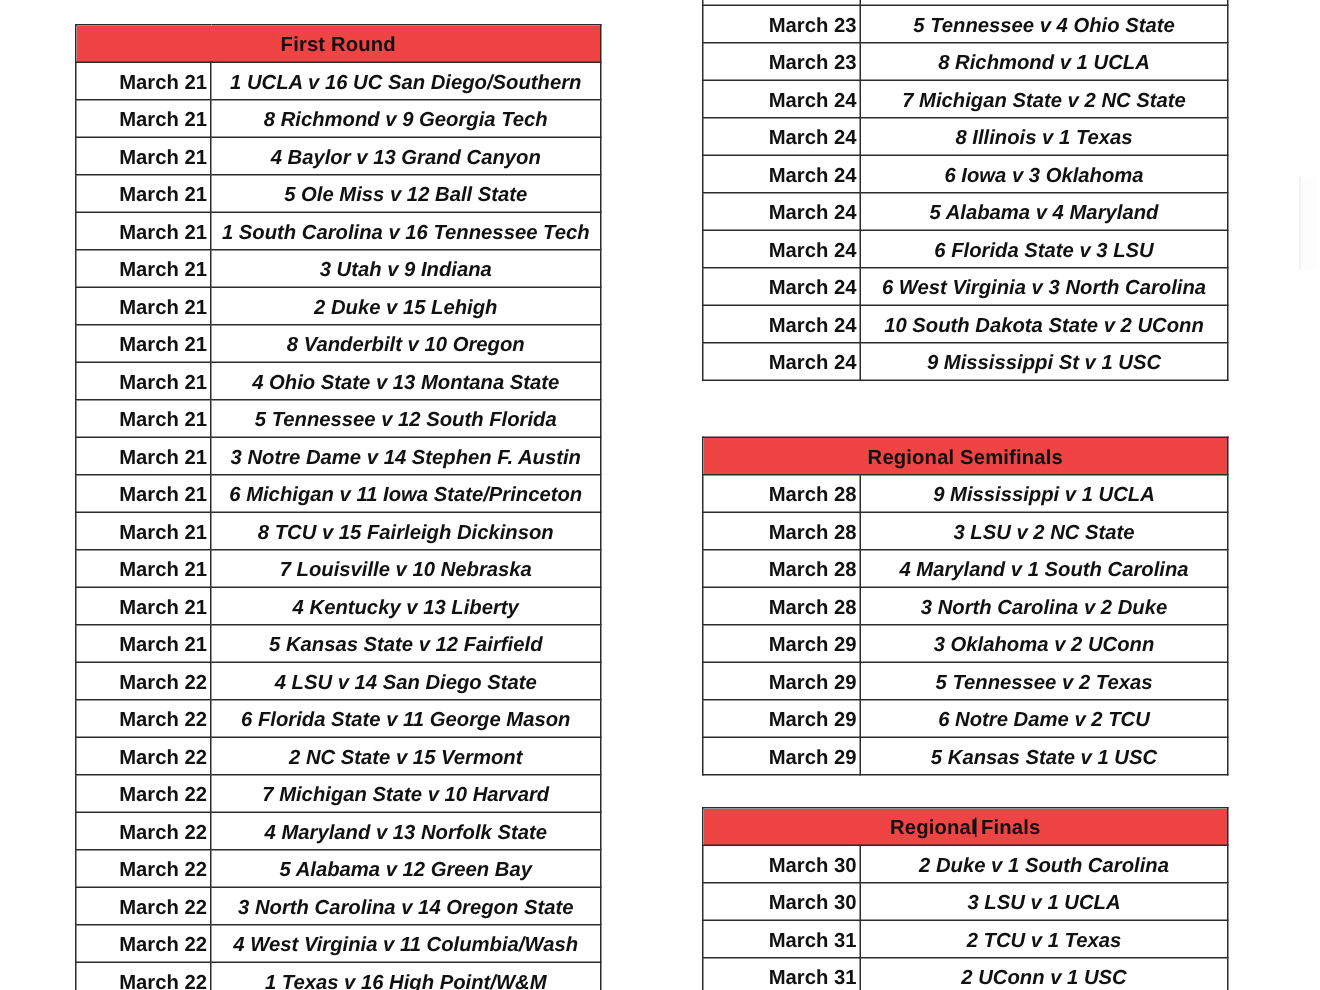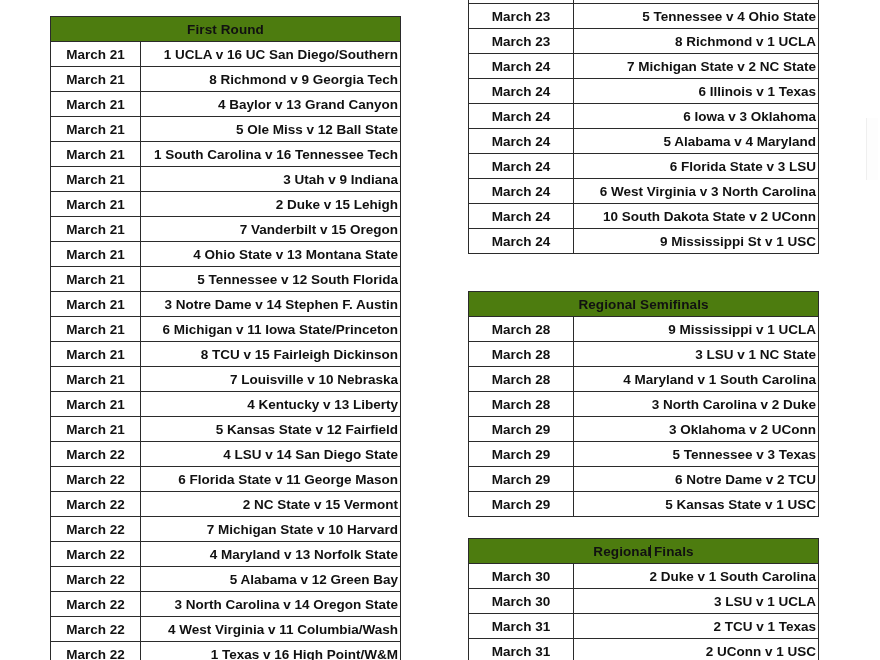--- a/index.html
+++ b/index.html
@@ -33,36 +33,37 @@
     height: 25px;
     padding: 0 2px;
     font-size: 13.5px;
     font-weight: bold;
     color: #111111;
     white-space: nowrap;
     overflow: hidden;
     box-sizing: border-box;
   }
   .section-header {
-    background: #4d7c0f;
+    background: #ef4444;
     font-size: 14px;
     font-weight: bold;
     letter-spacing: .1px;
     color: #111111;
     height: 25px;
   }
   .cell-date {
-    text-align: center;
+    text-align: right;
     border-right-width: 2px;
     border-right-color: #1a1a1a;
     font-size: 13px;
   }
   .cell-game {
-    text-align: right;
+    text-align: center;
     font-size: 13.5px;
+    font-style: italic;
   }
 
   
   #left-table {
     left: 50px;
     top: 16px;
     width: 350px;
   }
   #left-table col.c-date { width: 90px; }
   #left-table col.c-game { width: 260px; }
@@ -139,21 +140,21 @@
         <tr>
           <td class="cell-date">March 21</td>
           <td class="cell-game">3 Utah v 9 Indiana</td>
         </tr>
         <tr>
           <td class="cell-date">March 21</td>
           <td class="cell-game">2 Duke v 15 Lehigh</td>
         </tr>
         <tr>
           <td class="cell-date">March 21</td>
-          <td class="cell-game">7 Vanderbilt v 15 Oregon</td>
+          <td class="cell-game">8 Vanderbilt v 10 Oregon</td>
         </tr>
         <tr>
           <td class="cell-date">March 21</td>
           <td class="cell-game">4 Ohio State v 13 Montana State</td>
         </tr>
         <tr>
           <td class="cell-date">March 21</td>
           <td class="cell-game">5 Tennessee v 12 South Florida</td>
         </tr>
         <tr>
@@ -236,21 +237,21 @@
         <tr>
           <td class="cell-date">March 23</td>
           <td class="cell-game">8 Richmond v 1 UCLA</td>
         </tr>
         <tr>
           <td class="cell-date">March 24</td>
           <td class="cell-game">7 Michigan State v 2 NC State</td>
         </tr>
         <tr>
           <td class="cell-date">March 24</td>
-          <td class="cell-game">6 Illinois v 1 Texas</td>
+          <td class="cell-game">8 Illinois v 1 Texas</td>
         </tr>
         <tr>
           <td class="cell-date">March 24</td>
           <td class="cell-game">6 Iowa v 3 Oklahoma</td>
         </tr>
         <tr>
           <td class="cell-date">March 24</td>
           <td class="cell-game">5 Alabama v 4 Maryland</td>
         </tr>
         <tr>
@@ -282,37 +283,37 @@
         <th class="section-header" colspan="2">Regional Semifinals</th>
       </tr>
     </thead>
     <tbody id="right-semis-body">
         <tr>
           <td class="cell-date">March 28</td>
           <td class="cell-game">9 Mississippi v 1 UCLA</td>
         </tr>
         <tr>
           <td class="cell-date">March 28</td>
-          <td class="cell-game">3 LSU v 1 NC State</td>
+          <td class="cell-game">3 LSU v 2 NC State</td>
         </tr>
         <tr>
           <td class="cell-date">March 28</td>
           <td class="cell-game">4 Maryland v 1 South Carolina</td>
         </tr>
         <tr>
           <td class="cell-date">March 28</td>
           <td class="cell-game">3 North Carolina v 2 Duke</td>
         </tr>
         <tr>
           <td class="cell-date">March 29</td>
           <td class="cell-game">3 Oklahoma v 2 UConn</td>
         </tr>
         <tr>
           <td class="cell-date">March 29</td>
-          <td class="cell-game">5 Tennessee v 3 Texas</td>
+          <td class="cell-game">5 Tennessee v 2 Texas</td>
         </tr>
         <tr>
           <td class="cell-date">March 29</td>
           <td class="cell-game">6 Notre Dame v 2 TCU</td>
         </tr>
         <tr>
           <td class="cell-date">March 29</td>
           <td class="cell-game">5 Kansas State v 1 USC</td>
         </tr>
       </tbody>

